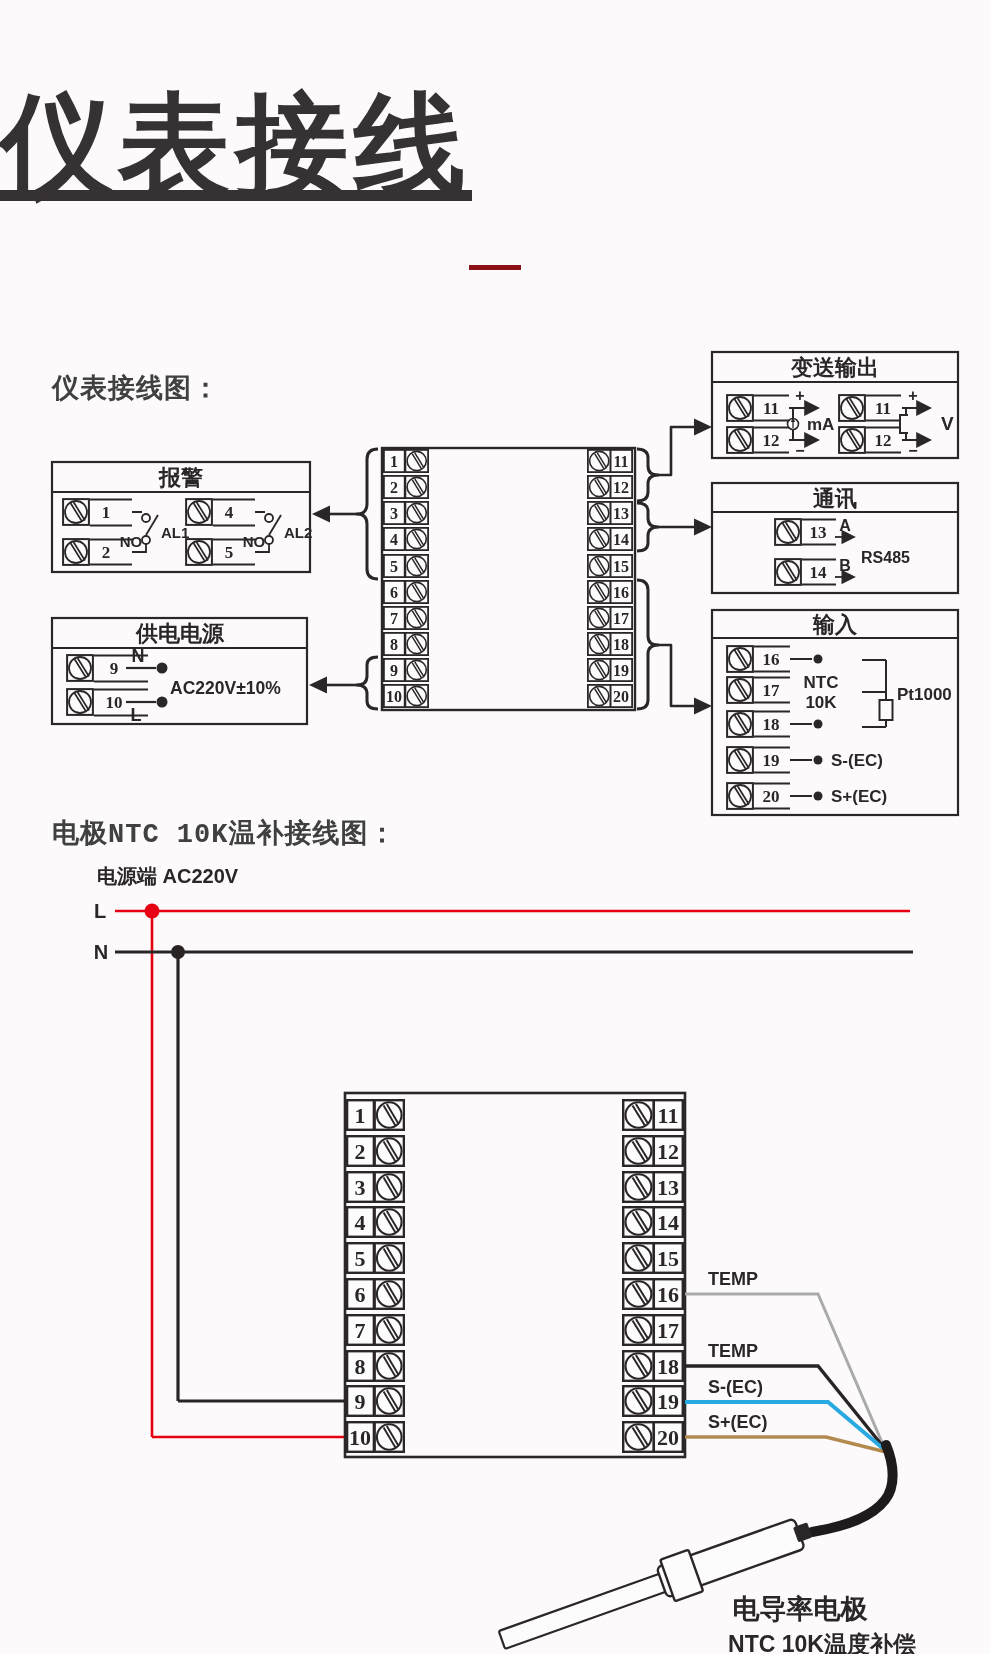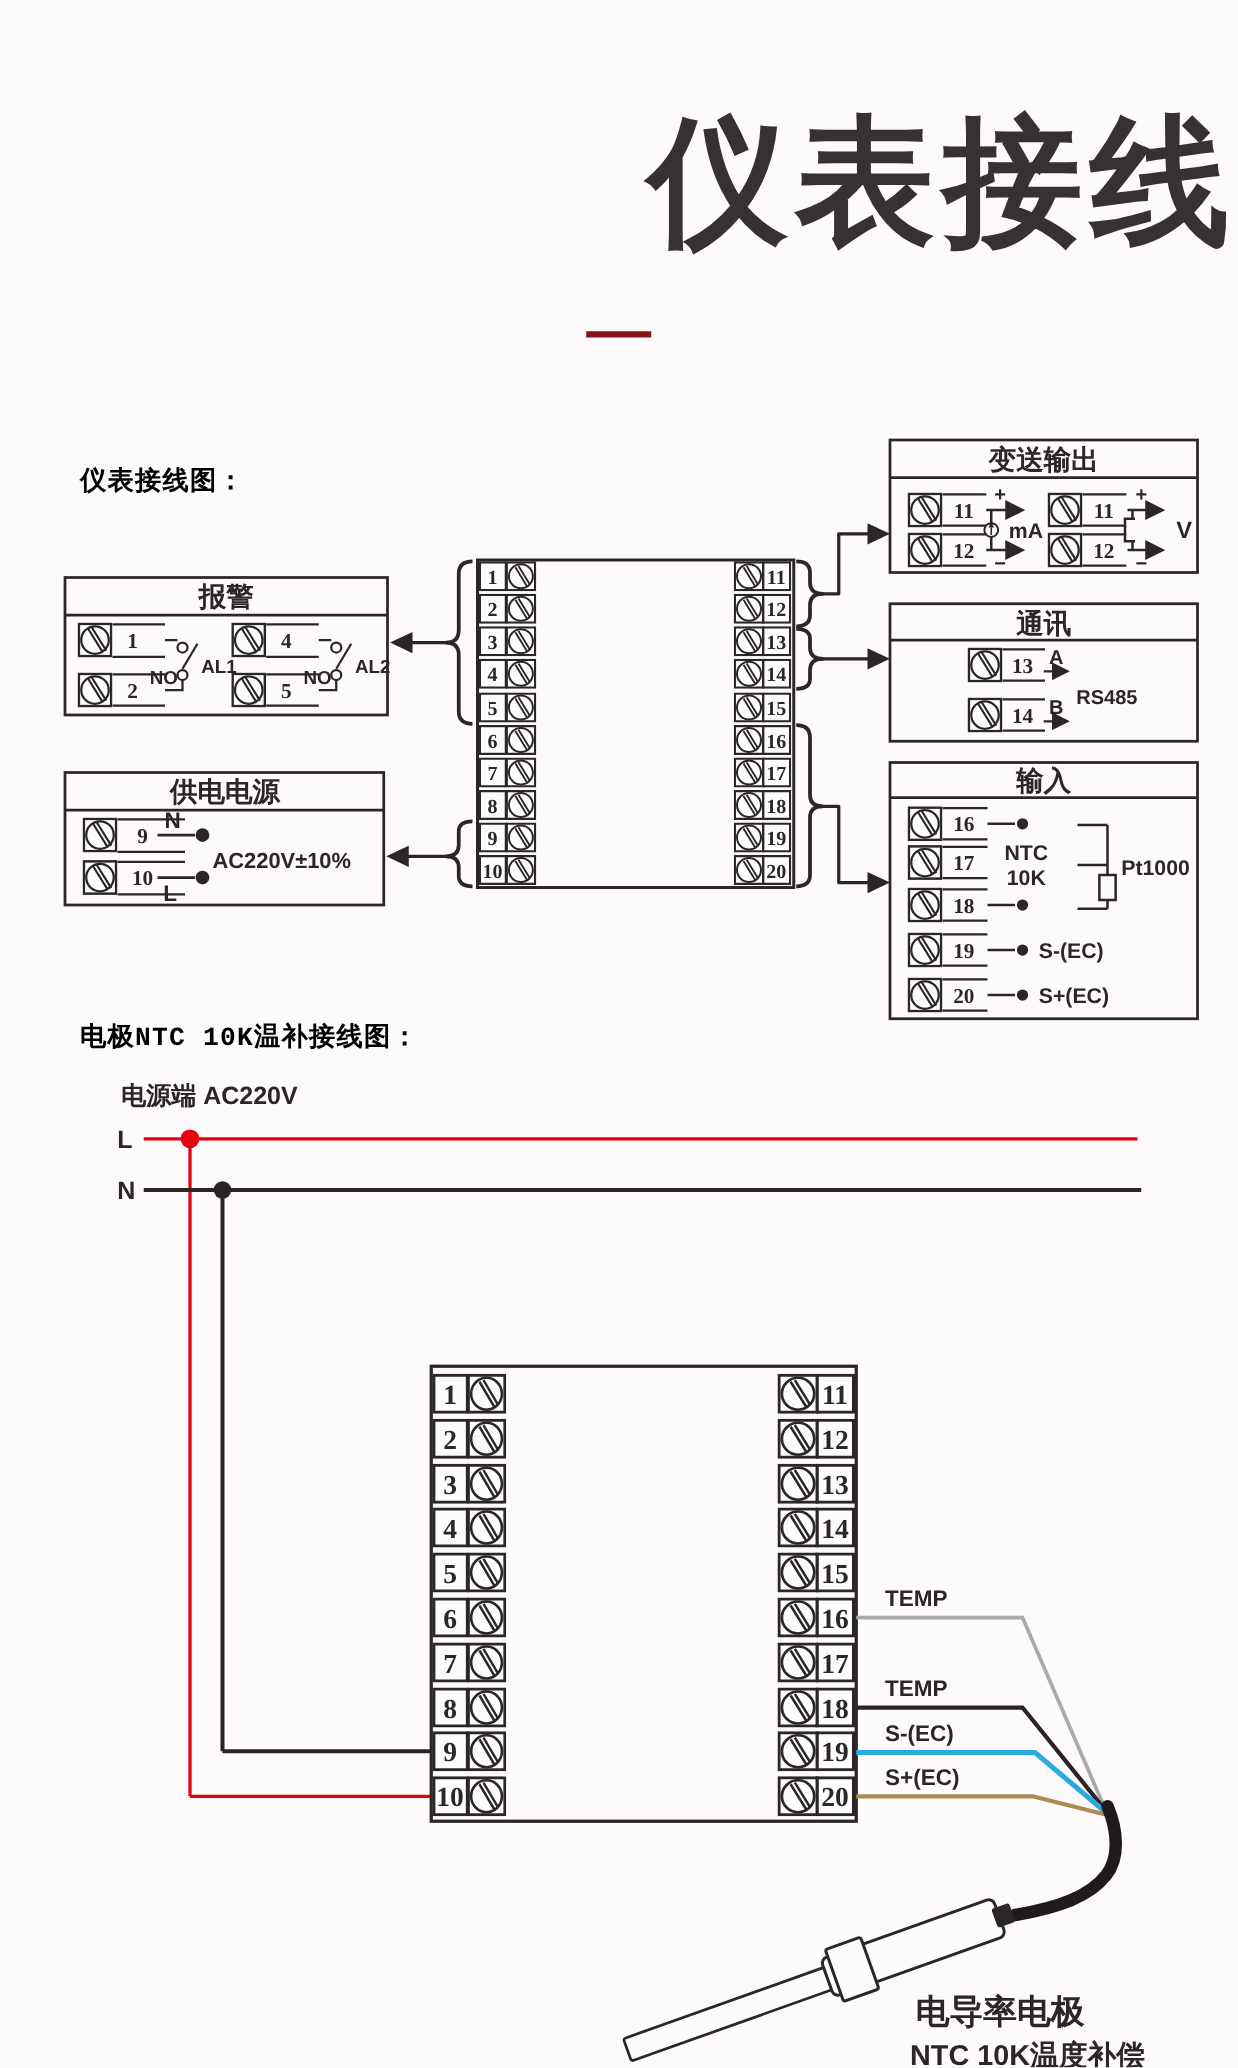--- a/index.html
+++ b/index.html
@@ -3,28 +3,28 @@
 <meta charset="utf-8">
 <style>
   html,body{margin:0;padding:0;}
   body{
     width:990px;height:1654px;position:relative;overflow:hidden;
     background:#fcfafa;
     font-family:"Liberation Sans","DejaVu Sans",sans-serif;
     color:#2b2627;
   }
   .page-title{
-    position:absolute;top:84px;left:0;width:990px;text-align:right;
-    font-size:112px;font-weight:900;letter-spacing:6px;color:#363132;line-height:1.1;
+    position:absolute;top:84px;left:0;width:990px;text-align:left;
+    font-size:112px;font-weight:900;letter-spacing:6px;color:#363132;line-height:1.1;text-decoration:underline;
   }
   .title-underline{
     position:absolute;top:265px;left:469px;width:52px;height:5px;background:#8b1216;
   }
   .section-heading{
-    position:absolute;left:64px;font-size:21px;font-weight:700;color:#000000;letter-spacing:1px;
+    position:absolute;left:52px;font-size:27px;font-weight:700;color:#404040;letter-spacing:1px;
   }
   #heading-upper{top:370px;}
   #heading-lower{top:815px;font-family:Liberation Mono, monospace;}
   svg{position:absolute;top:0;left:0;}
   svg text{font-family:"Liberation Sans","DejaVu Sans",sans-serif;fill:#2b2627;}
   .num{font-family:"Liberation Serif","DejaVu Serif",serif;font-weight:700;}
   .lbl{font-weight:700;}
   .cjk{font-weight:700;}
 </style>
 </head>

